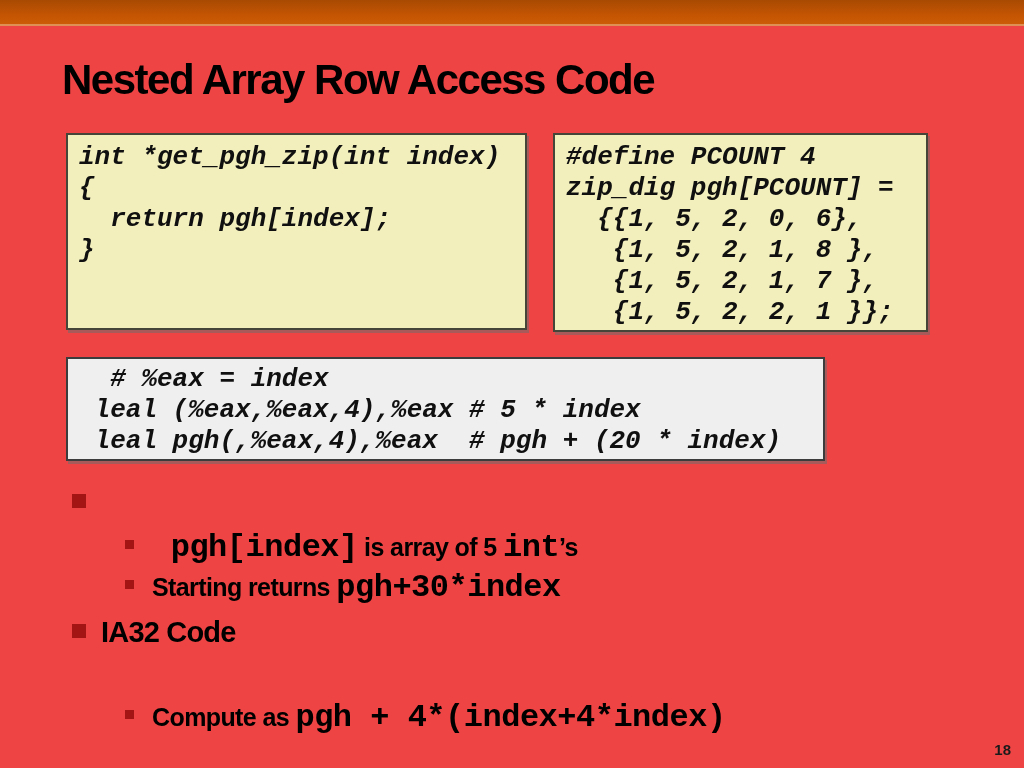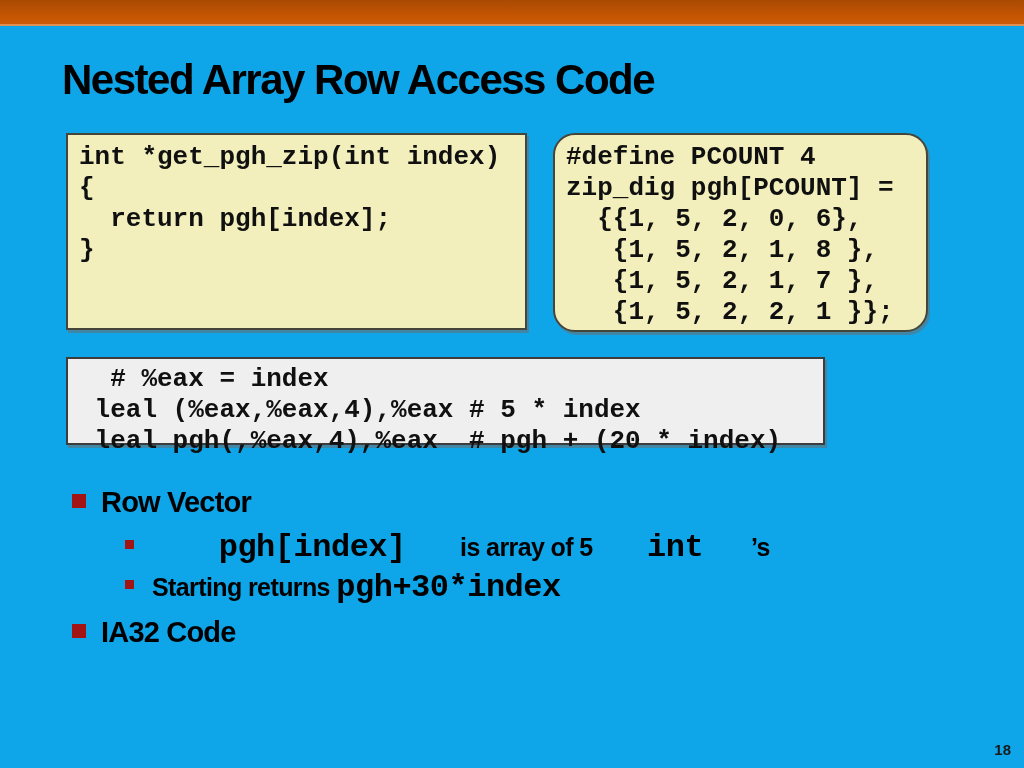--- a/index.html
+++ b/index.html
@@ -8,54 +8,54 @@
     --bar-edge:#de9055;
     --box-yellow:#f2efbc;
     --box-yellow-border:#45453a;
     --box-gray:#efefef;
     --box-gray-border:#3c3c3c;
     --bullet-red:#a31414;
     --ink:#000000;
   }
   html,body{margin:0;padding:0;background:#ffffff;}
   body{width:1024px;height:768px;position:relative;font-family:"Liberation Sans",sans-serif;color:var(--ink);}
-  .slide{position:absolute;left:0;top:0;width:1024px;height:768px;background:#0ea5e9;overflow:hidden;}
+  .slide{position:absolute;left:0;top:0;width:1024px;height:768px;background:#ef4444;overflow:hidden;}
 
   .topbar{position:absolute;left:0;top:0;width:1024px;height:24px;
     background:linear-gradient(180deg,var(--bar-top) 0%,var(--bar-bottom) 70%,#cd5c08 100%);
     border-bottom:2px solid var(--bar-edge);}
 
   .title{position:absolute;left:62px;top:56px;margin:0;font-size:42px;font-weight:700;
     letter-spacing:-1.5px;color:var(--ink);white-space:nowrap;}
 
   .codebox{position:absolute;box-sizing:border-box;
     font-family:"Liberation Mono","DejaVu Sans Mono",monospace;font-weight:700;
     font-size:26px;line-height:31px;color:#101010;
-    box-shadow:2px 3px 0 rgba(110,110,110,0.55);}
+    box-shadow:2px 3px 0 rgba(110,110,110,0.55);font-style:italic;}
   .codebox .code-line{white-space:pre;}
   .yellow{background:var(--box-yellow);border:2px solid var(--box-yellow-border);}
   .gray{background:var(--box-gray);border:2px solid var(--box-gray-border);}
   #c-box{left:66px;top:133px;width:461px;height:197px;padding:7px 0 0 11px;}
-  #decl-box{left:553px;top:133px;width:375px;height:199px;padding:7px 0 0 11px;border-radius:22px;}
-  #asm-box{left:66px;top:357px;width:759px;height:88px;padding:5px 0 0 11px;}
+  #decl-box{left:553px;top:133px;width:375px;height:199px;padding:7px 0 0 11px;}
+  #asm-box{left:66px;top:357px;width:759px;height:104px;padding:5px 0 0 11px;}
 
   #bullets{position:absolute;left:0;top:0;width:1024px;height:768px;pointer-events:none;}
   .b-row{position:absolute;display:flex;align-items:baseline;white-space:nowrap;}
   .b-row .sq{display:inline-block;background:var(--bullet-red);align-self:flex-start;flex:0 0 auto;}
   .l1{left:72px;}
   .l1 .sq{width:14px;height:14px;margin-right:15px;margin-top:9px;}
   .l2{left:125px;}
   .l2 .sq{width:9px;height:9px;margin-right:18px;margin-top:13px;}
   .seg{white-space:pre;}
   .t-bold{font-size:29px;font-weight:700;letter-spacing:-0.8px;line-height:34px;}
   .t-plain{font-size:25px;font-weight:700;letter-spacing:-0.6px;line-height:34px;}
   .t-code{font-family:"Liberation Mono","DejaVu Sans Mono",monospace;font-weight:700;
     font-size:32px;line-height:42px;letter-spacing:-0.5px;}
   .row-1{top:485px;}
-  .row-2{top:527px;gap:48px;}
+  .row-2{top:527px;}
   .row-3{top:567px;}
   .row-4{top:615px;}
   .row-5{top:660px;}
   .row-6{top:697px;}
 
   .pagenum{position:absolute;right:13px;top:741px;font-size:15px;font-weight:700;color:#1a1a1a;}
 </style>
 </head>
 <body>
 
@@ -82,34 +82,38 @@
 
   <div class="codebox gray" id="asm-box">
       <div class="code-line">  # %eax = index</div>
       <div class="code-line"> leal (%eax,%eax,4),%eax # 5 * index</div>
       <div class="code-line"> leal pgh(,%eax,4),%eax  # pgh + (20 * index)</div>
     </div>
 
   <div id="bullets">
       <div class="b-row l1 row-1">
         <span class="sq"></span>
-        <span class="seg t-bold">Row Vector</span>
       </div>
       <div class="b-row l2 row-2">
         <span class="sq"></span>
         <span class="seg t-code"> pgh[index]</span>
         <span class="seg t-plain"> is array of 5 </span>
         <span class="seg t-code">int</span>
         <span class="seg t-plain">’s</span>
       </div>
       <div class="b-row l2 row-3">
         <span class="sq"></span>
         <span class="seg t-plain">Starting returns </span>
         <span class="seg t-code">pgh+30*index</span>
       </div>
       <div class="b-row l1 row-4">
         <span class="sq"></span>
         <span class="seg t-bold">IA32 Code</span>
       </div>
+      <div class="b-row l2 row-6">
+        <span class="sq"></span>
+        <span class="seg t-plain">Compute as </span>
+        <span class="seg t-code">pgh + 4*(index+4*index)</span>
+      </div>
     </div>
 
   <div class="pagenum">18</div>
 </div>
 
 </body></html>

